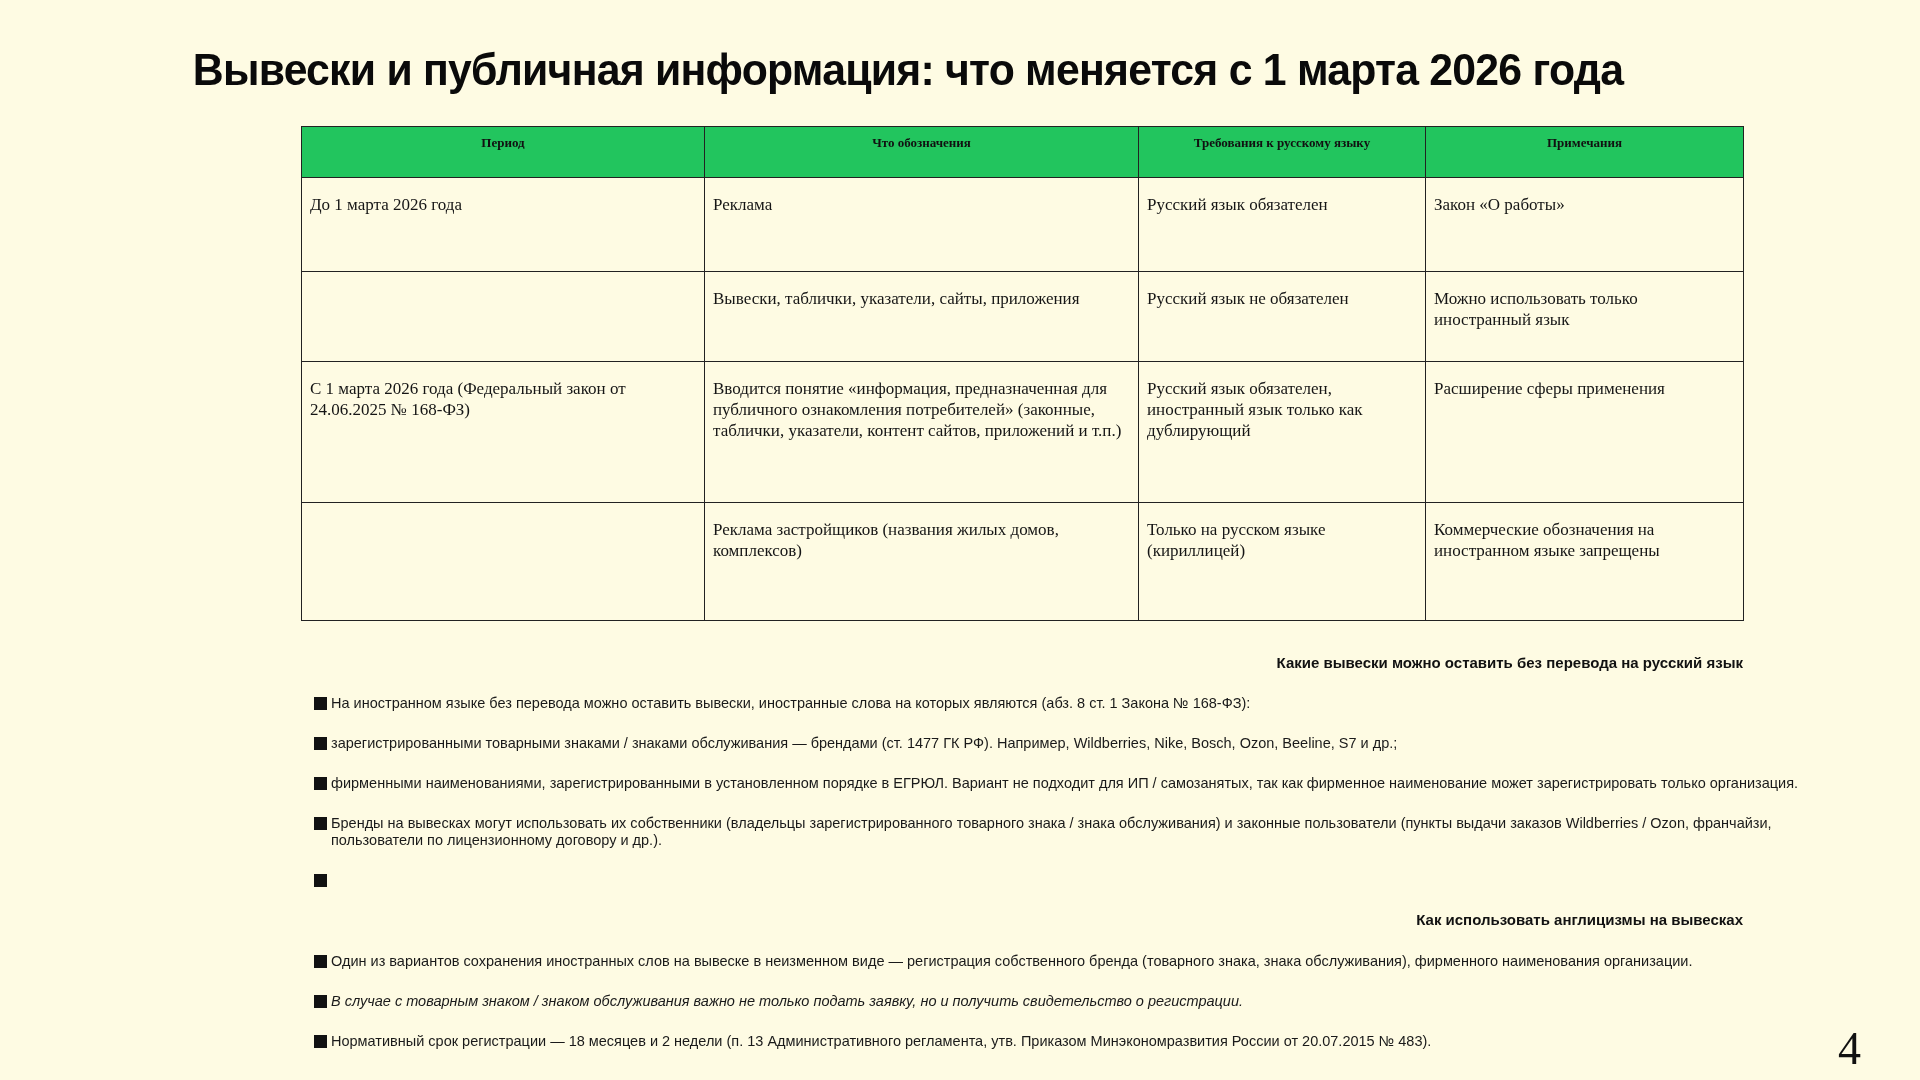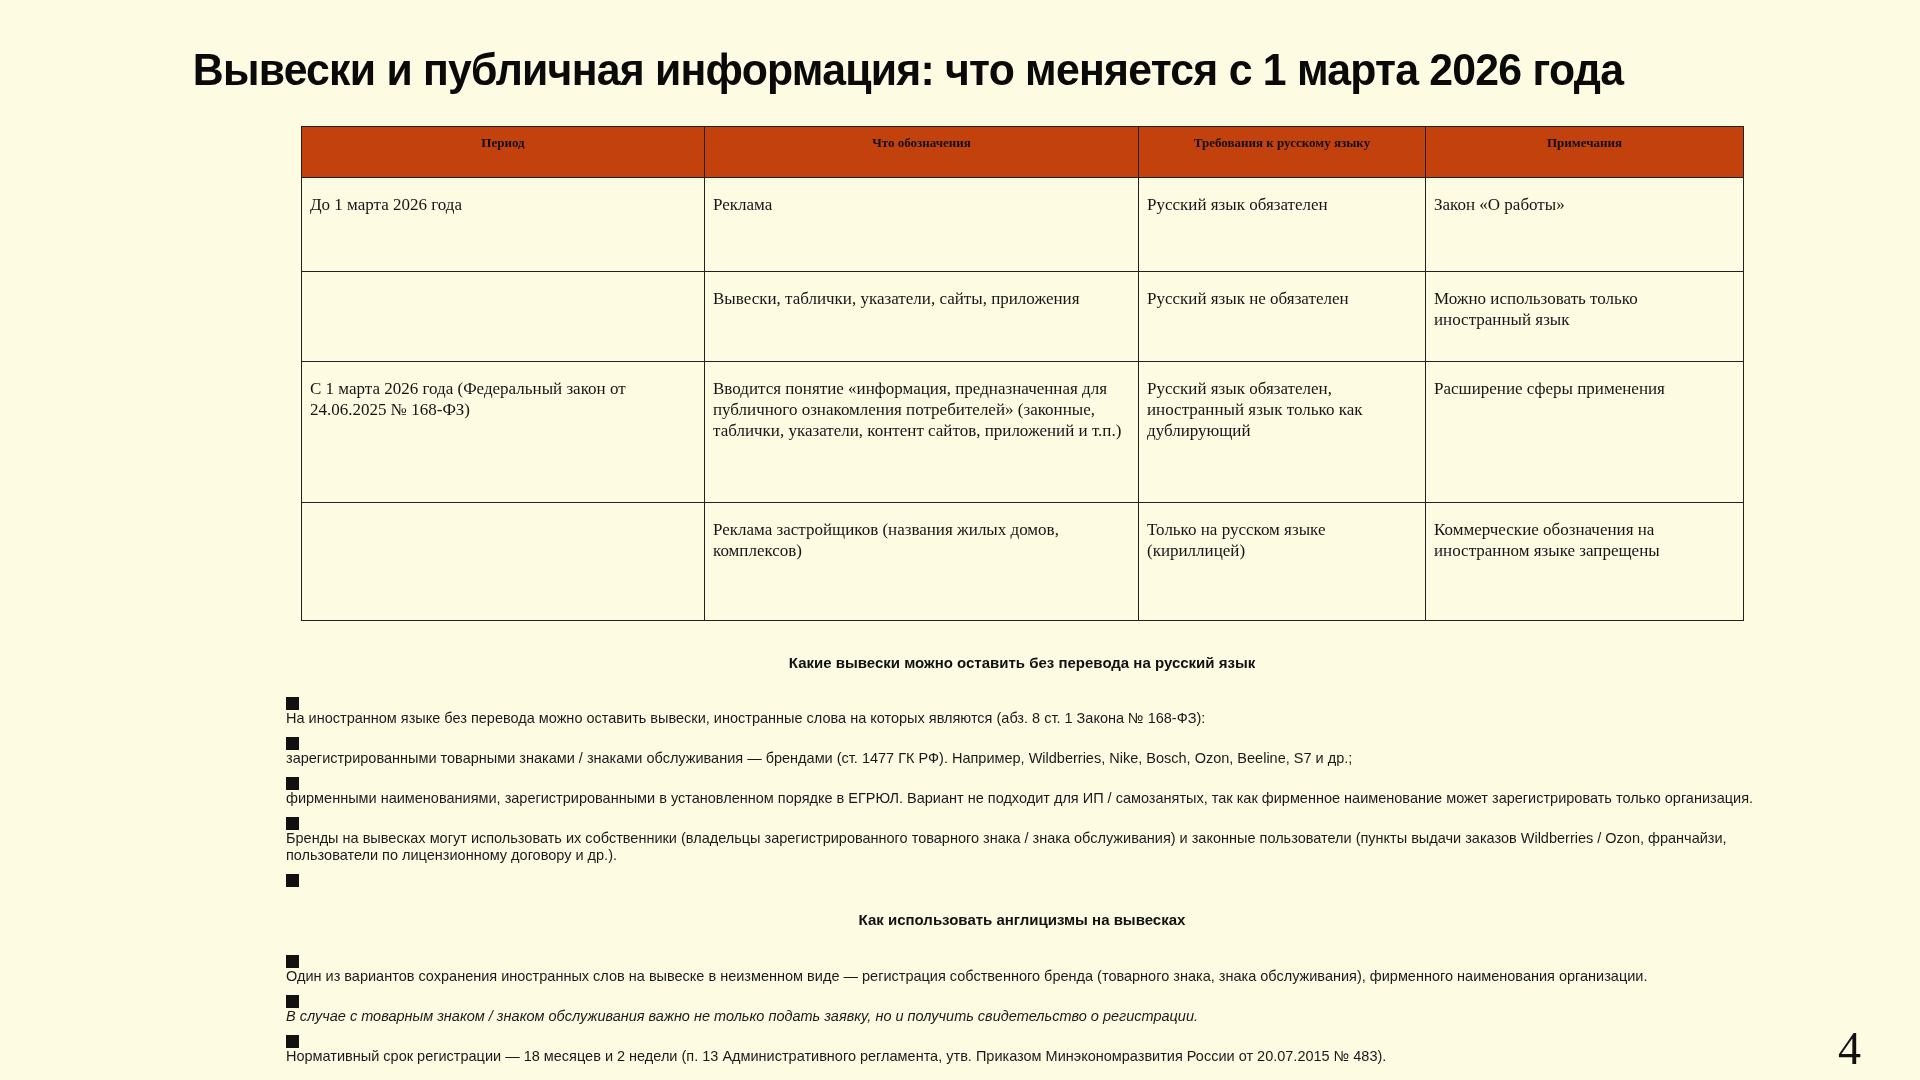--- a/index.html
+++ b/index.html
@@ -24,45 +24,45 @@
     table-layout:fixed;
     width:1442px;
     font-family:"Liberation Serif", serif;
   }
   table.grid th, table.grid td {
     border:1.5px solid #222;
     vertical-align:top;
     padding:0;
   }
   table.grid th {
-    background:#c2410c;
+    background:#22c55e;
     font-size:13px; font-weight:bold;
     text-align:center;
     padding-top:8px;
     height:42px;
   }
   table.grid td {
     font-size:17px; line-height:21px;
     padding:16px 8px 16px 8px;
     color:#151515;
   }
   .r1 td { height:61px; }
   .r2 td { height:76px; }
   .r3 td { height:57px; }
   .r4 td { height:108px; }
   .r5 td { height:85px; }
   .section-heading {
     position:absolute; left:301px; width:1442px;
-    text-align:center; font-weight:bold; font-size:15px;
+    text-align:right; font-weight:bold; font-size:15px;
     color:#111;
   }
   .bullet {
-    position:absolute; left:286px; width:1500px;
+    position:absolute; left:314px; width:1500px;
     font-size:14.5px; line-height:17px; color:#1a1a1a;
-    display:flex; align-items:flex-start;flex-direction:column;
+    display:flex; align-items:flex-start;
   }
   .bullet .sq {
     display:inline-block; width:13px; height:13px; background:#111;
     margin-right:4px; margin-top:2px; flex:0 0 auto;
   }
   .page-num {
     position:absolute; left:1838px; top:1022px;
     font-family:"Liberation Serif", serif;
     font-size:46px; color:#111;
   }

